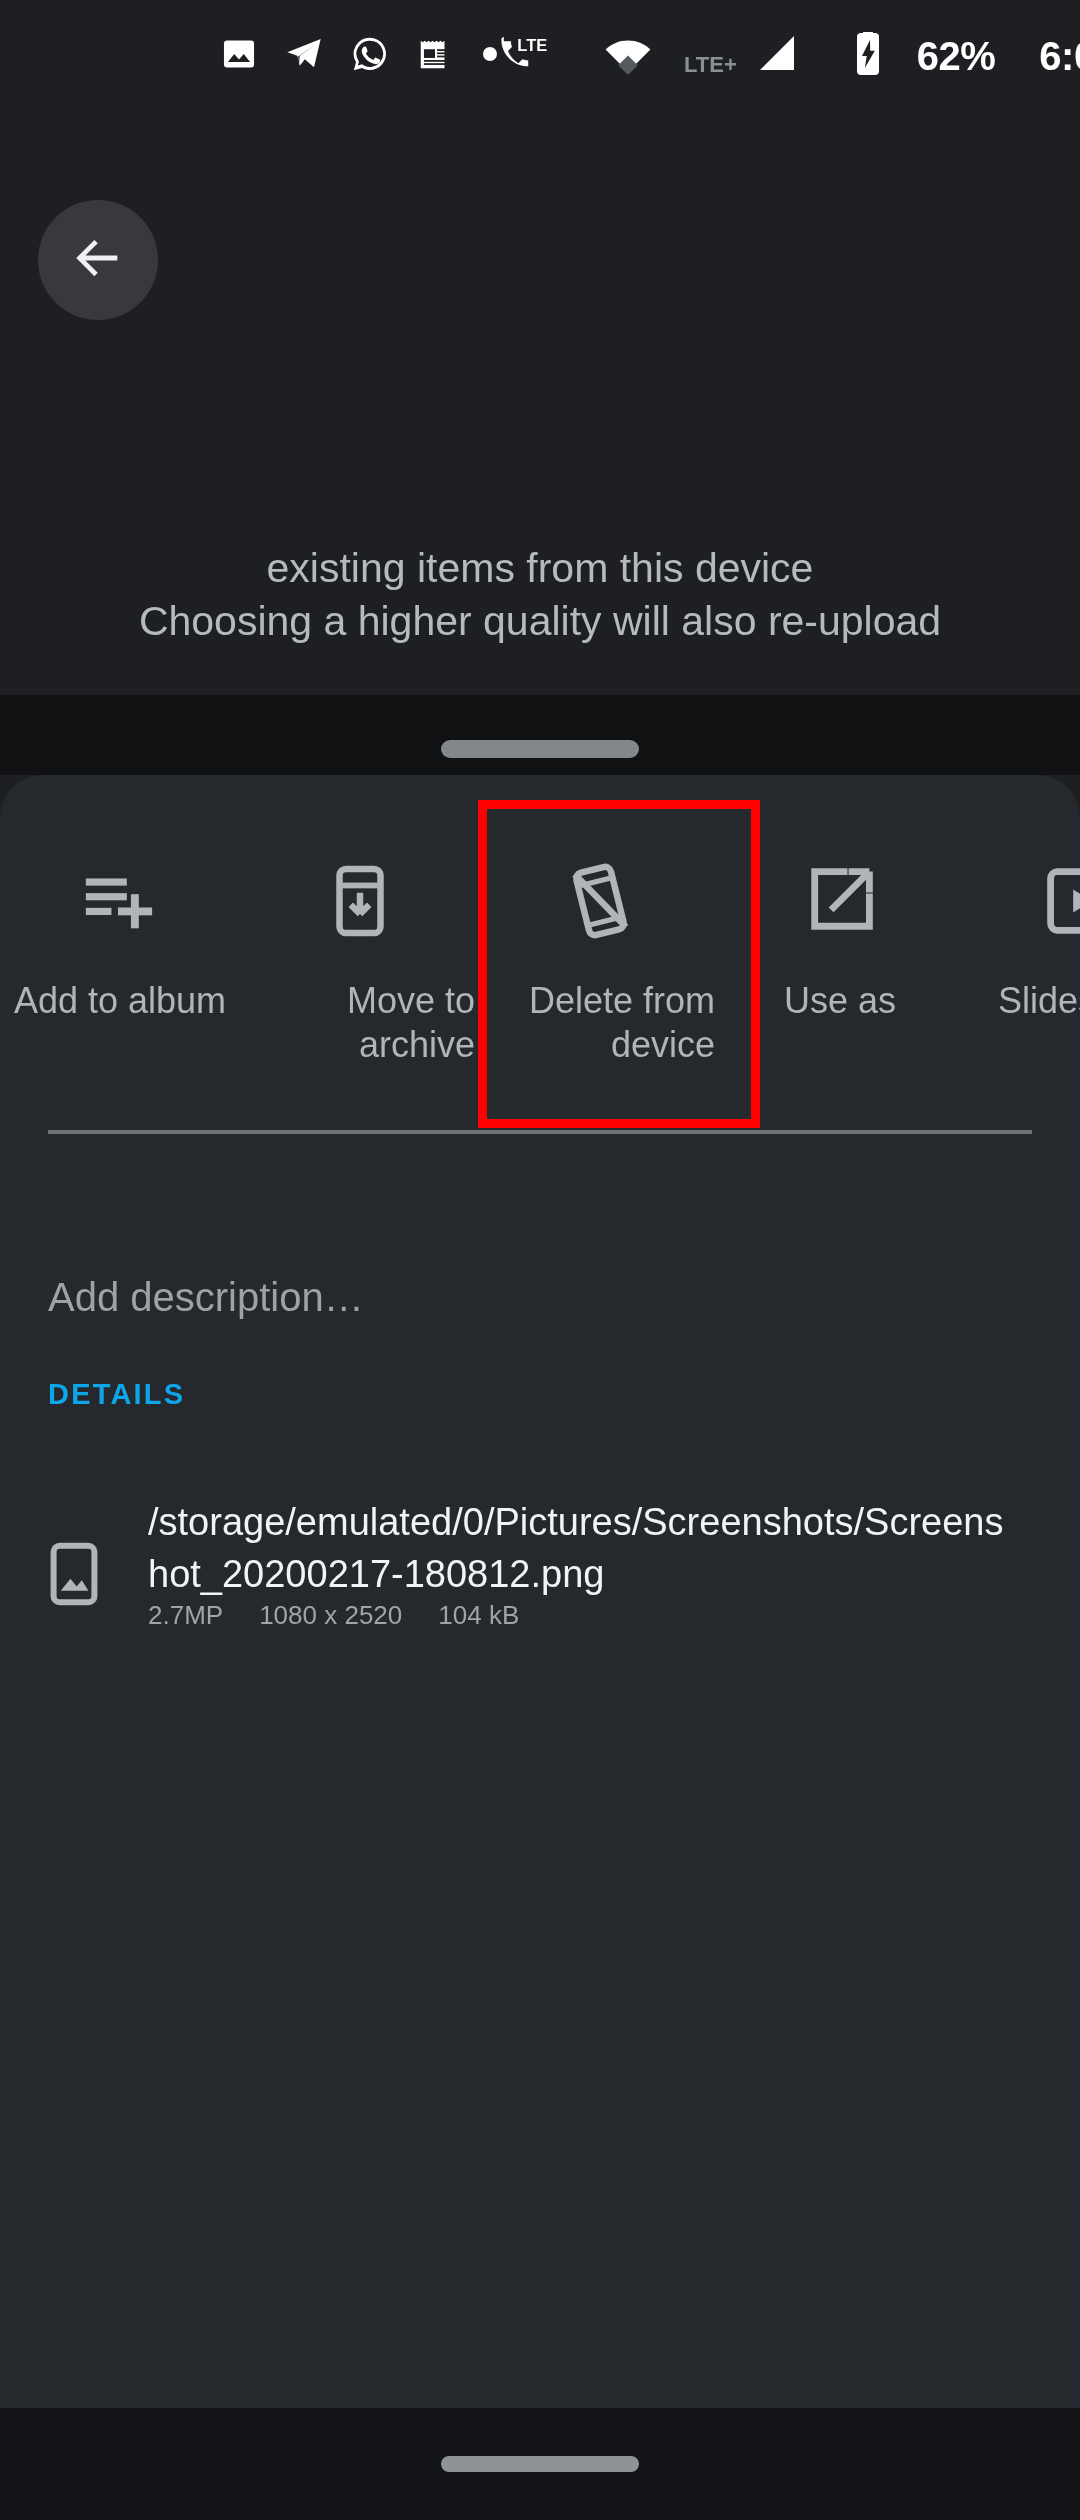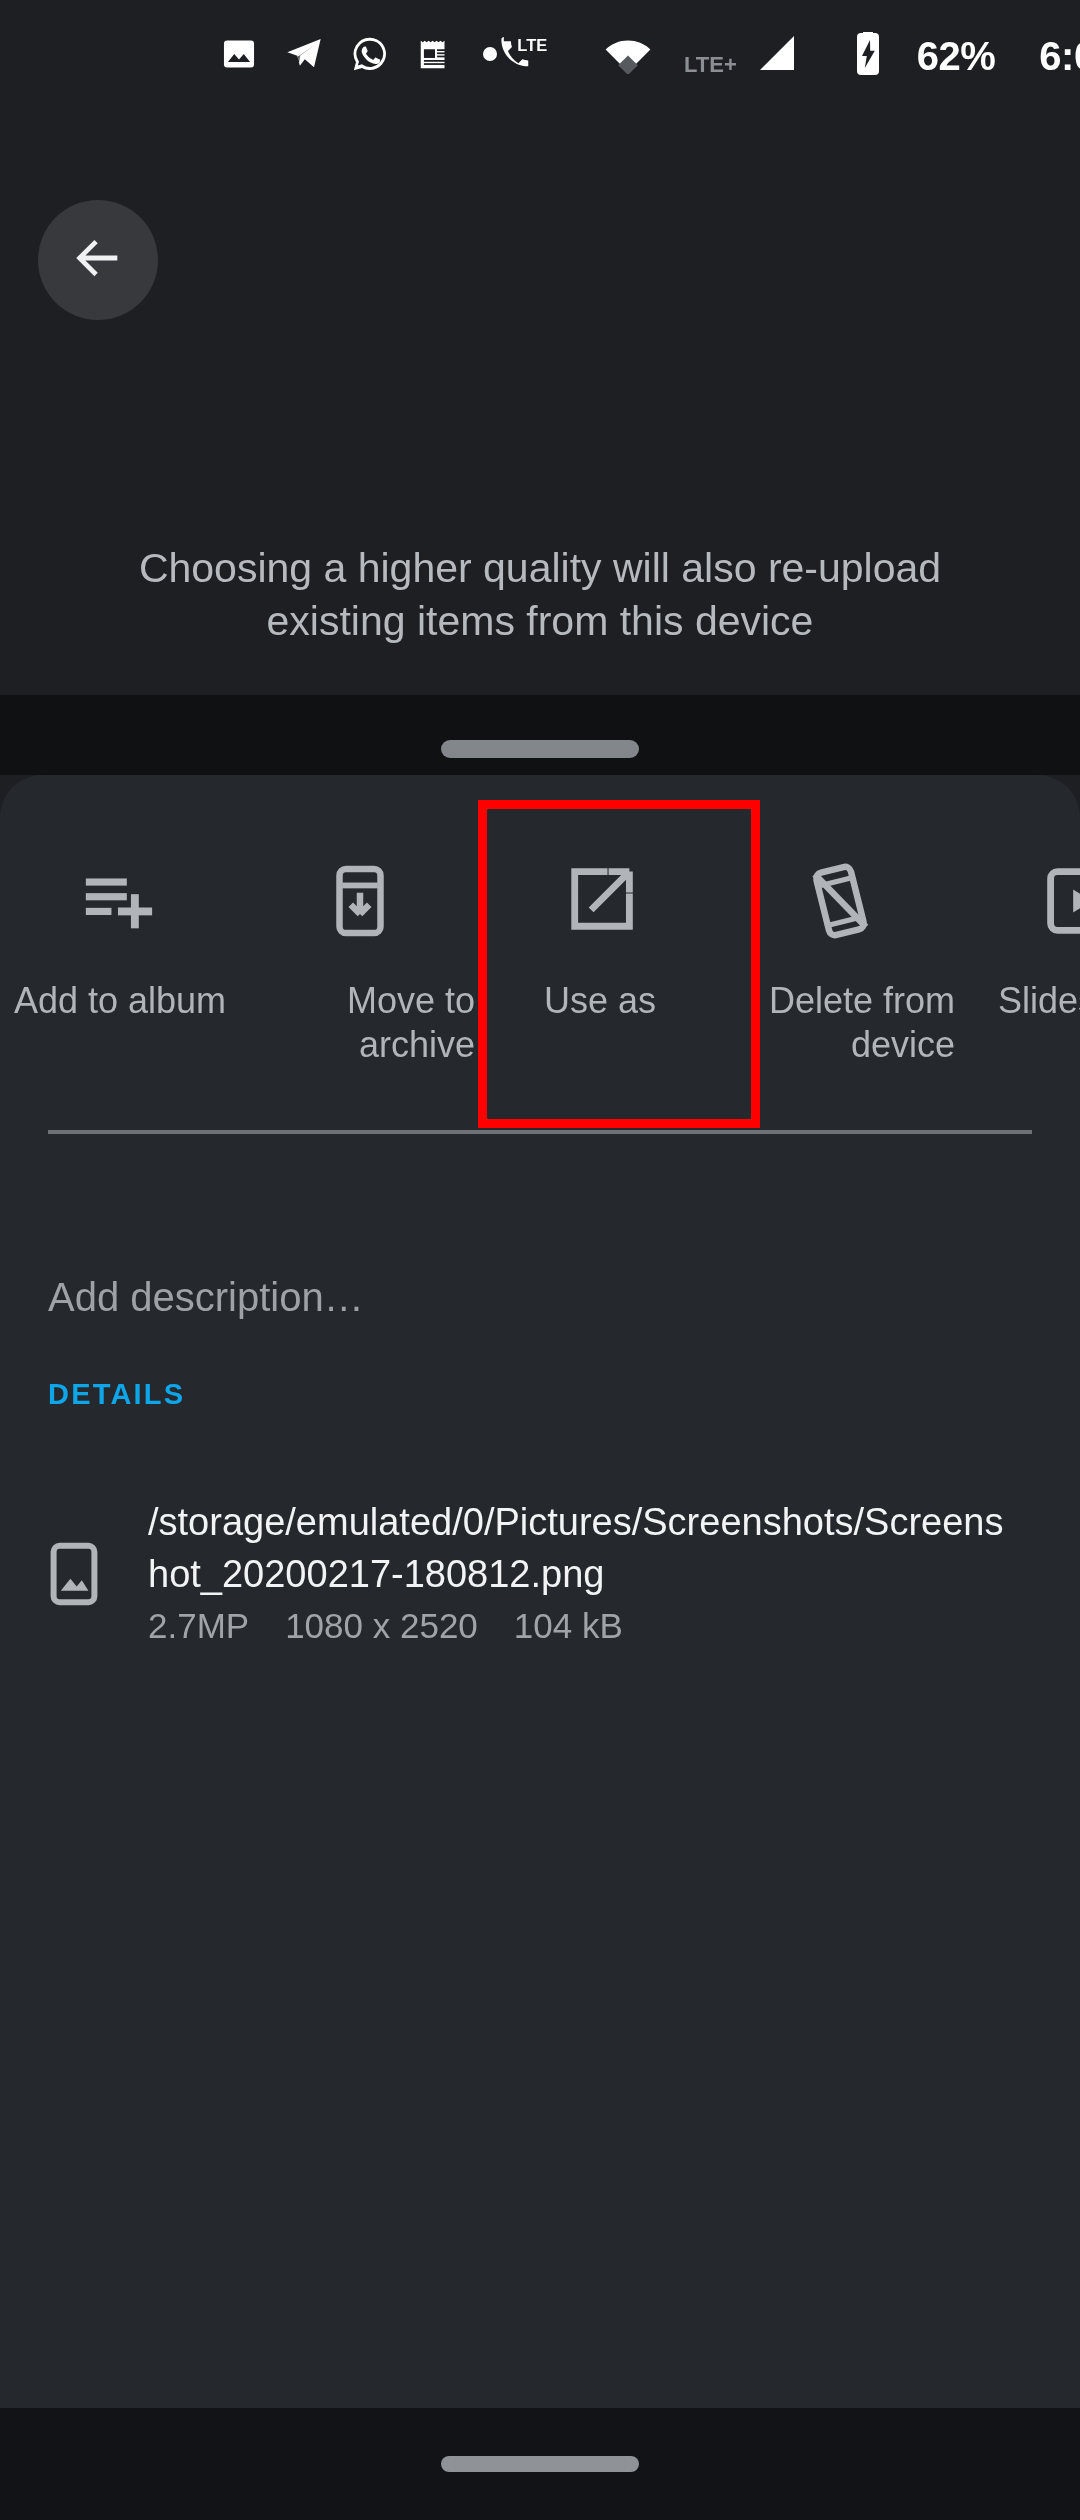--- a/index.html
+++ b/index.html
@@ -140,22 +140,21 @@
     display:flex; justify-content:center;
     padding-top:78px;
   }
   #details-text { flex:1; padding-right:60px; }
   #file-path {
     color:#f1f3f4; font-size:38px; line-height:52px;
     word-break:break-all;
     margin-top:36px;
   }
   #file-meta {
-    margin-top:6px;
-    color:#a0a3a8; font-size:35px;
+    color:#a0a3a8; font-size:26px;
     display:flex; gap:36px;
   }
 
   
   #highlight-box {
     position:absolute;
     left:478px; top:800px;
     width:282px; height:328px;
     border:9px solid #fe0000;
     pointer-events:none;
@@ -253,22 +252,22 @@
 
   <div id="backdrop">
     <div id="back-button">
       <span>
         <svg width="58" height="58" viewBox="0 0 24 24">
             <path d="M20 11H6.8l5.1-5.1-1.4-1.4L3 12l7.5 7.5 1.4-1.4L6.8 13H20z" fill="#f0f1f3"></path>
           </svg>
       </span>
     </div>
     <div id="backdrop-message">
+      <div>existing items from this device</div>
       <div>Choosing a higher quality will also re-upload</div>
-      <div>existing items from this device</div>
     </div>
   </div>
 
   <div id="scrim"></div>
   <div id="sheet-handle"></div>
 
   <div id="bottom-sheet">
 
     <div id="action-row">
 
@@ -287,44 +286,44 @@
 
       <div class="action-item">
         <span class="action-icon">
           <svg width="82" height="82" viewBox="0 0 24 24">
             <rect x="6" y="2.6" width="12" height="18.8" rx="1.9" fill="none" stroke="#b1b4b9" stroke-width="1.9"></rect>
             <rect x="6.8" y="6.6" width="10.4" height="1.7" fill="#b1b4b9"></rect>
             <path d="M12 9.6v6.2m0 0l-2.7-2.7M12 15.8l2.7-2.7" fill="none" stroke="#b1b4b9" stroke-width="1.9"></path>
           </svg>
         </span>
         <span class="action-label">Move to archive</span>
-      </div>
-
-      <div class="action-item">
-        <span class="action-icon">
-          <svg width="82" height="82" viewBox="0 0 24 24">
-            <path d="M13.2 3.4H4.6v16h16v-8.6" fill="none" stroke="#b1b4b9" stroke-width="2" stroke-linecap="square"></path>
-            <path d="M20.6 3.4h-6.1m6.1 0v6.1m0-6.1L9.4 14.6" fill="none" stroke="#b1b4b9" stroke-width="2"></path>
-          </svg>
-        </span>
-        <span class="action-label">Use as</span>
       </div>
 
       <div class="action-item">
         <span class="action-icon">
           <svg width="82" height="82" viewBox="0 0 24 24">
             <g transform="rotate(-14 12 12)">
               <rect x="6.8" y="2.6" width="10.4" height="18.8" rx="1.8" fill="none" stroke="#b1b4b9" stroke-width="1.9"></rect>
               <rect x="7.6" y="5.5" width="8.8" height="1.5" fill="#b1b4b9"></rect>
               <rect x="7.6" y="17.3" width="8.8" height="1.5" fill="#b1b4b9"></rect>
             </g>
             <path d="M4.6 4.2L19.6 19.6" stroke="#b1b4b9" stroke-width="1.9" fill="none"></path>
           </svg>
         </span>
         <span class="action-label">Delete from device</span>
+      </div>
+
+      <div class="action-item">
+        <span class="action-icon">
+          <svg width="82" height="82" viewBox="0 0 24 24">
+            <path d="M13.2 3.4H4.6v16h16v-8.6" fill="none" stroke="#b1b4b9" stroke-width="2" stroke-linecap="square"></path>
+            <path d="M20.6 3.4h-6.1m6.1 0v6.1m0-6.1L9.4 14.6" fill="none" stroke="#b1b4b9" stroke-width="2"></path>
+          </svg>
+        </span>
+        <span class="action-label">Use as</span>
       </div>
 
       <div class="action-item">
         <span class="action-icon">
           <svg width="82" height="82" viewBox="0 0 24 24">
             <rect x="3.4" y="3.4" width="17.2" height="17.2" rx="2" fill="none" stroke="#b1b4b9" stroke-width="2"></rect>
             <path d="M10 8.6l5.2 3.4L10 15.4z" fill="#b1b4b9"></path>
           </svg>
         </span>
         <span class="action-label">Slideshow</span>

